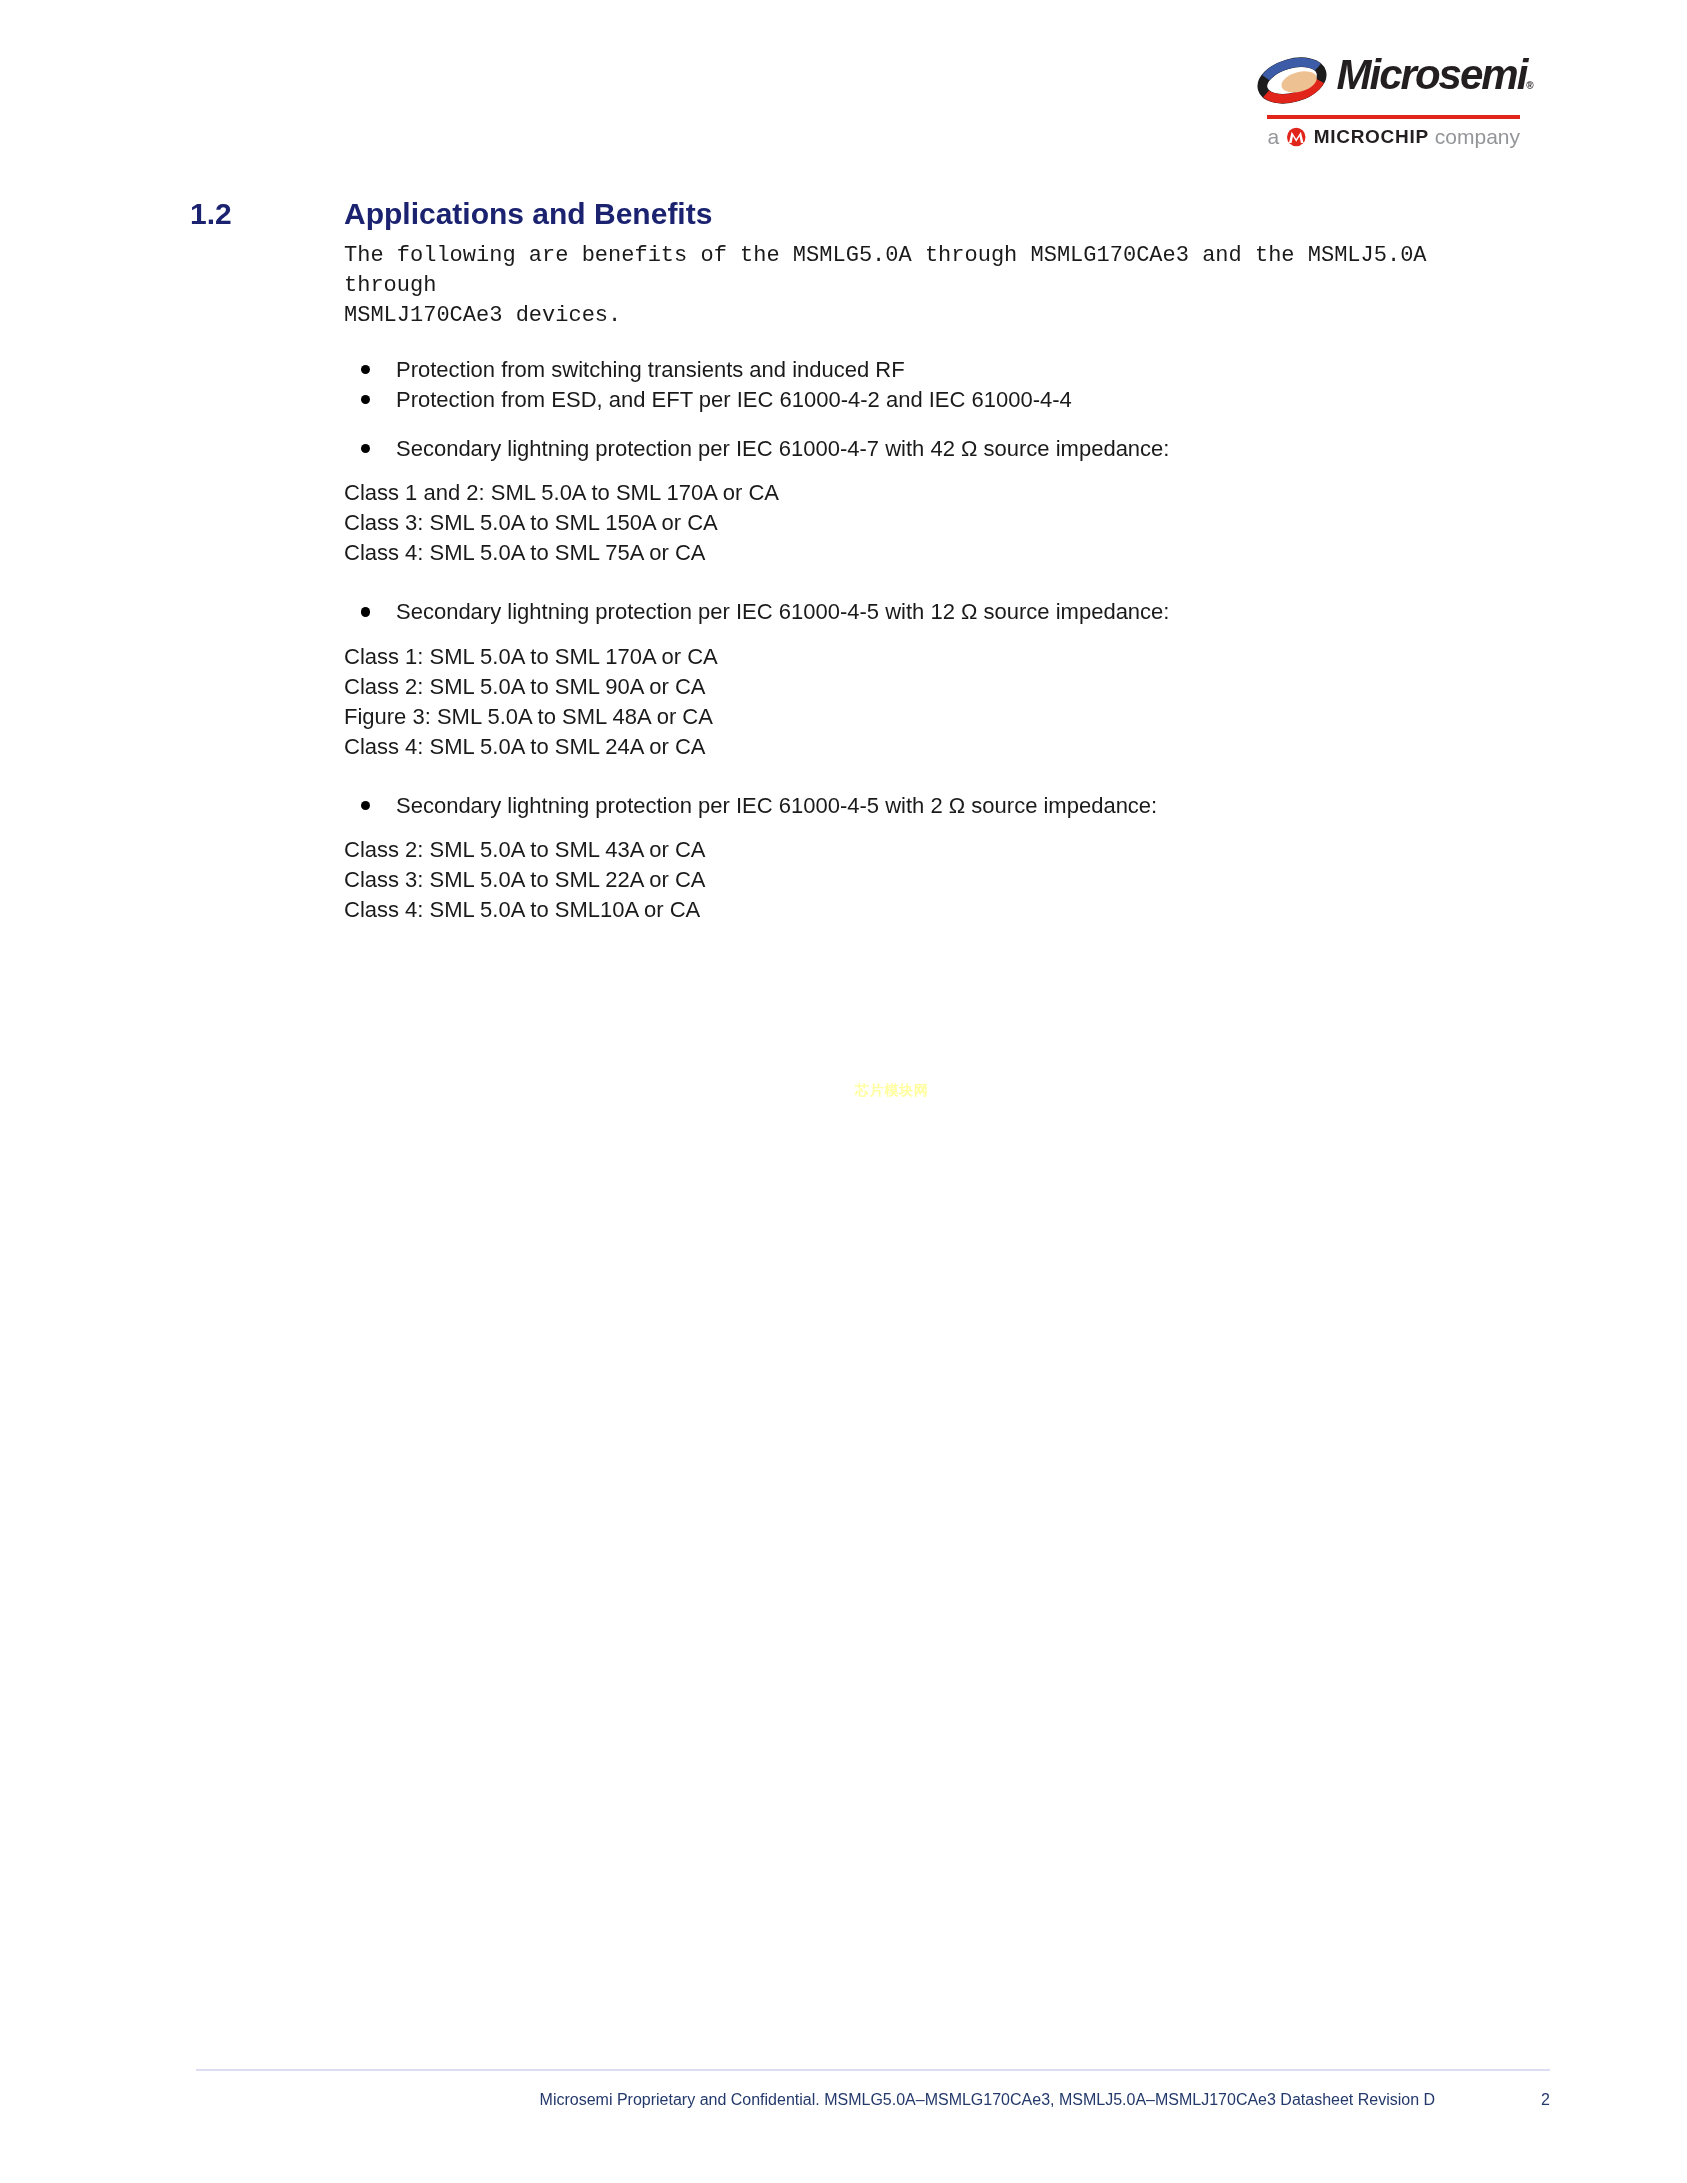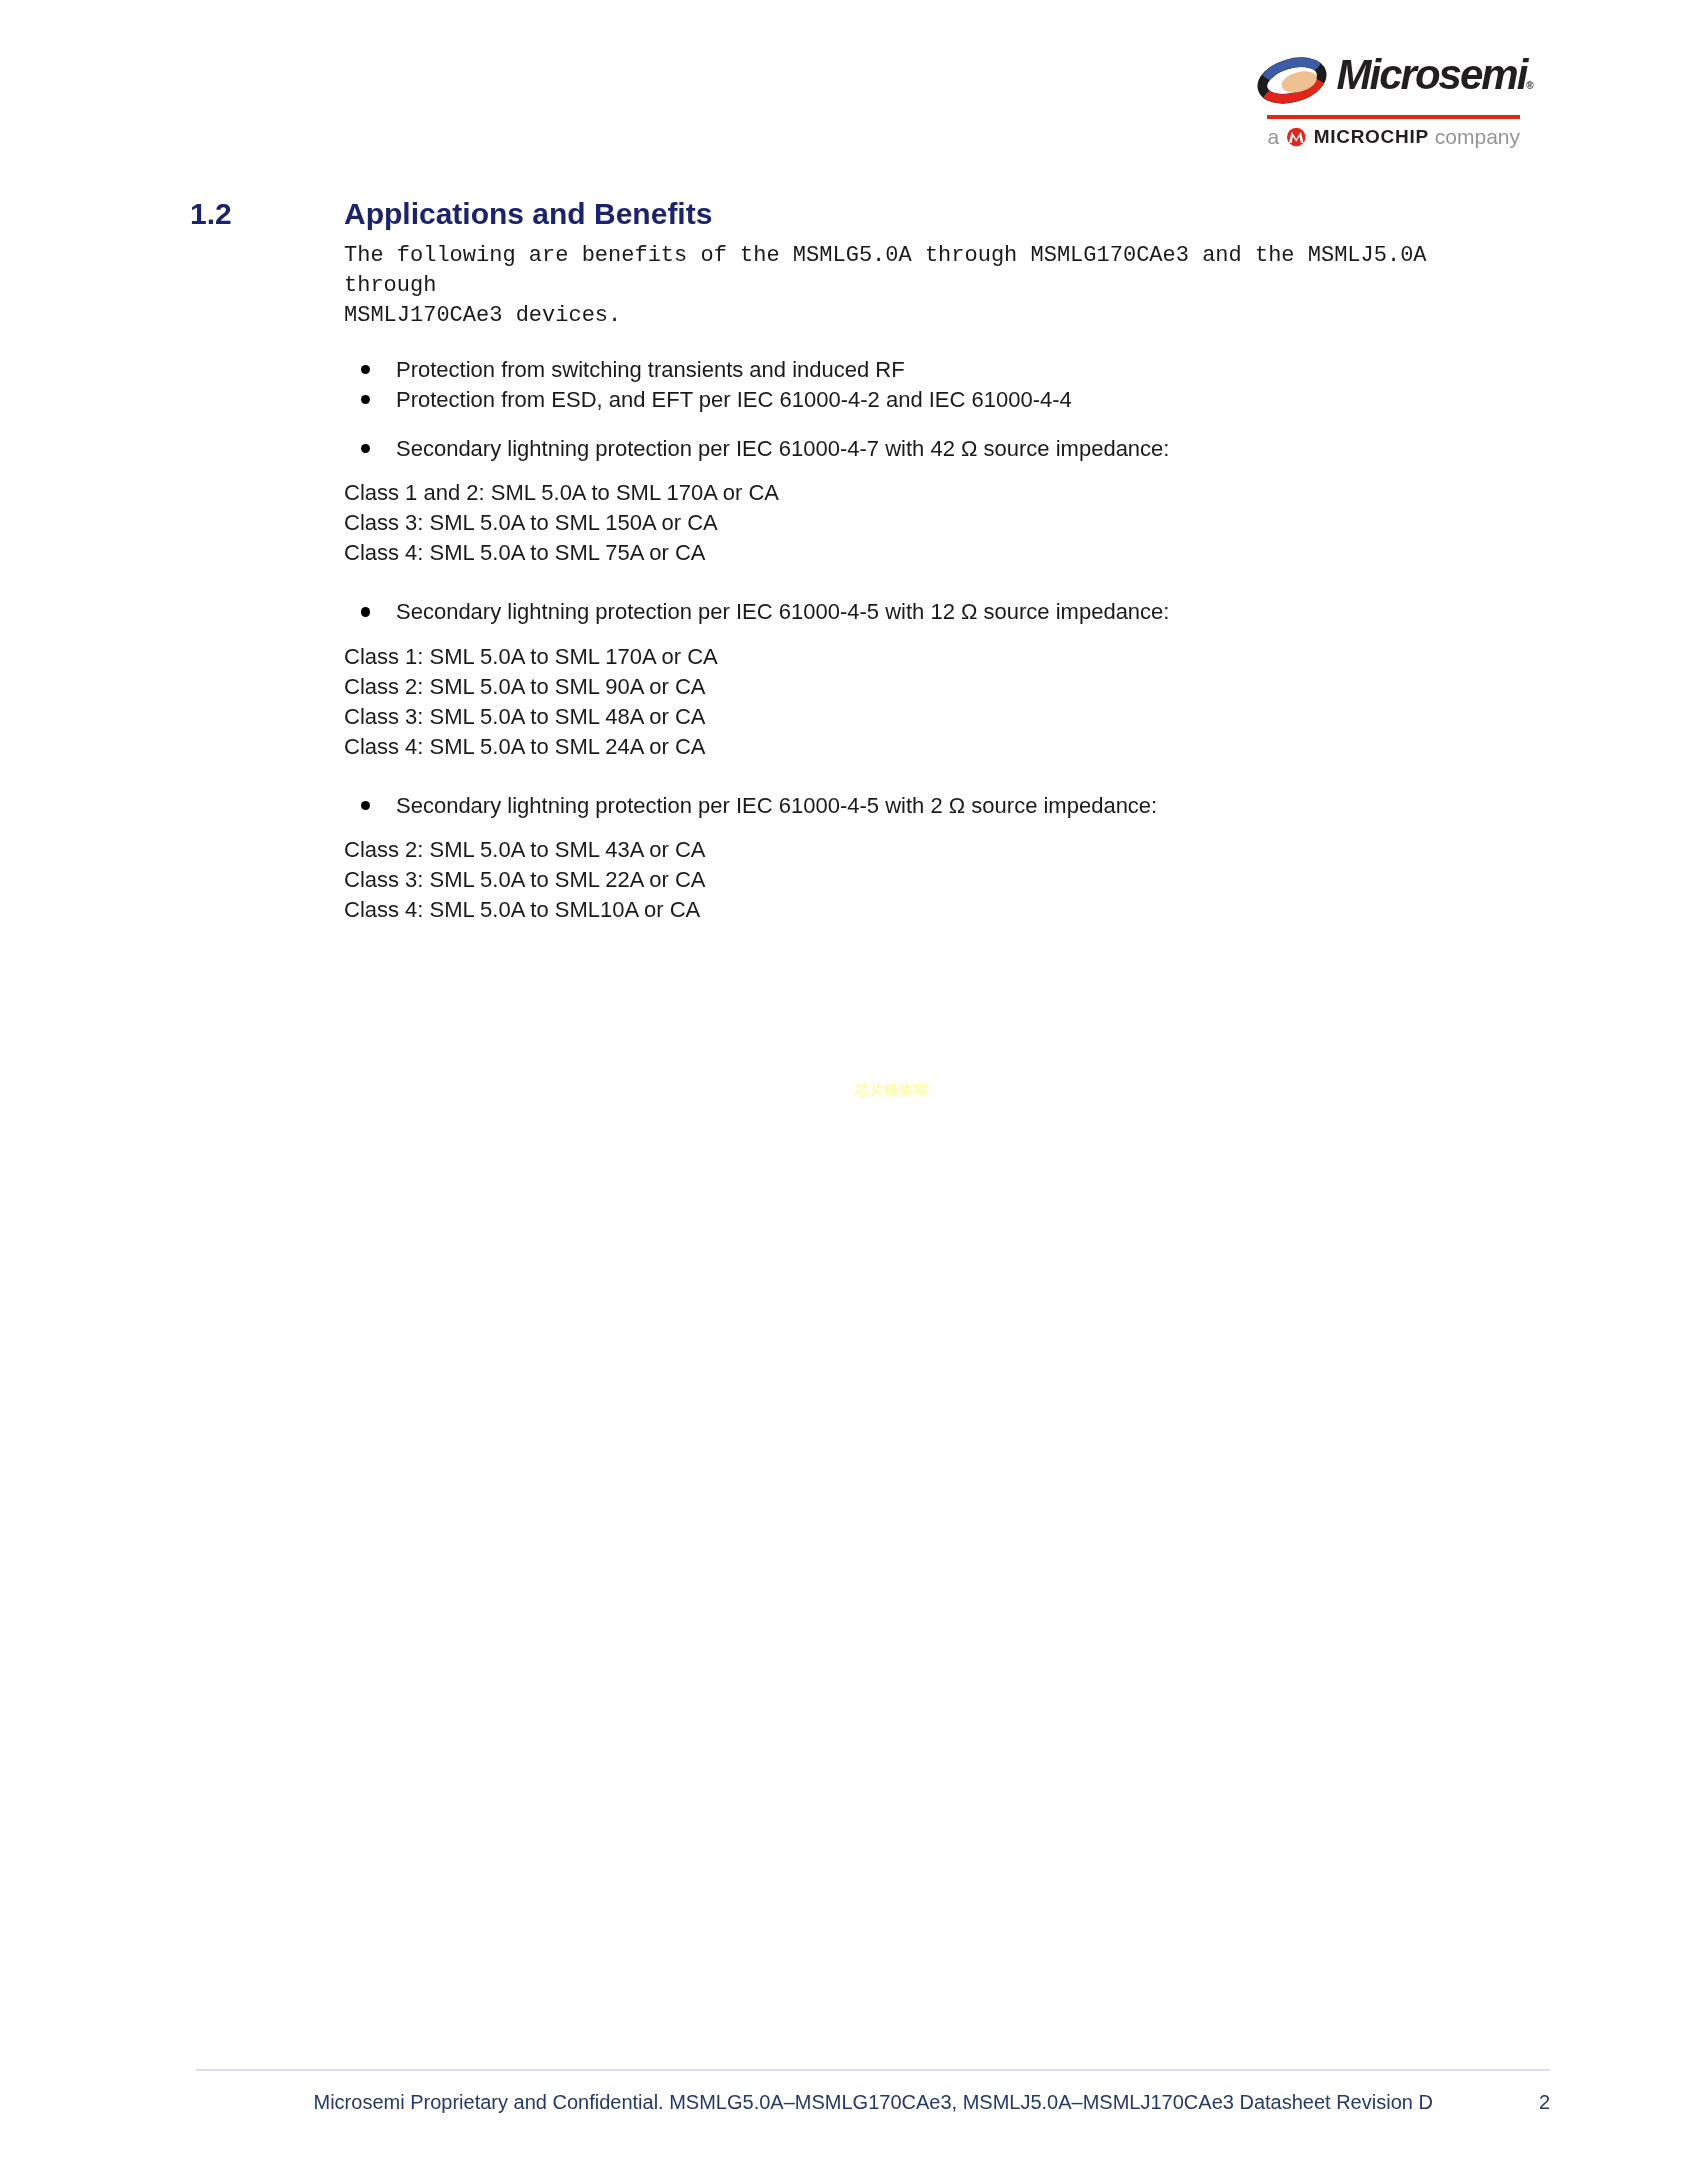--- a/index.html
+++ b/index.html
@@ -53,21 +53,21 @@
     color:#ffff9e; font-size:14px; font-weight:bold; letter-spacing:0.7px;
     white-space:nowrap;
     margin-left:19px;
   }
 
   
   .footer-rule { position:absolute; left:196px; top:2069px; width:1354px; height:2px; background:#dcdcf2; }
   .footer-row {
     position:absolute; left:196px; top:2091px; width:1354px;
     display:flex; justify-content:flex-end; align-items:baseline;
-    font-size:20px; color:#24396b; white-space:nowrap;
+    font-size:16px; color:#24396b; white-space:nowrap;
   }
   .page-number { margin-left:106px; }
 </style>
 </head>
 <body>
 
 <div class="logo-block">
   <div class="logo-row">
     <svg class="logo-globe" viewBox="0 0 120 88">
       <g transform="rotate(-16 60 44)">
@@ -126,21 +126,21 @@
 
   <ul class="bullets mt-44">
     <li>
       <span class="bullet-dot"></span>
       <span>Secondary lightning protection per IEC 61000-4-5 with 12 Ω source impedance:</span>
     </li>
   </ul>
   <div class="class-block">
     <div class="class-line">Class 1: SML 5.0A to SML 170A or CA</div>
     <div class="class-line">Class 2: SML 5.0A to SML 90A or CA</div>
-    <div class="class-line">Class 3: SML 5.0A to SML 48A or CA</div>
+    <div class="class-line">Figure 3: SML 5.0A to SML 48A or CA</div>
     <div class="class-line">Class 4: SML 5.0A to SML 24A or CA</div>
   </div>
 
   <ul class="bullets mt-44">
     <li>
       <span class="bullet-dot"></span>
       <span>Secondary lightning protection per IEC 61000-4-5 with 2 Ω source impedance:</span>
     </li>
   </ul>
   <div class="class-block">

